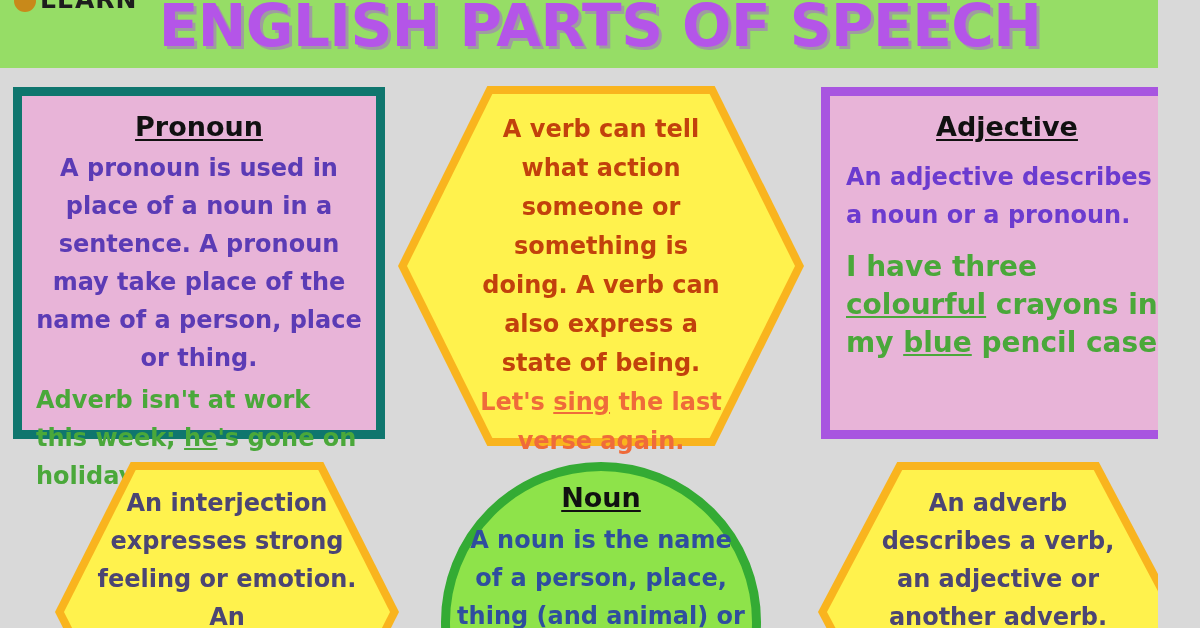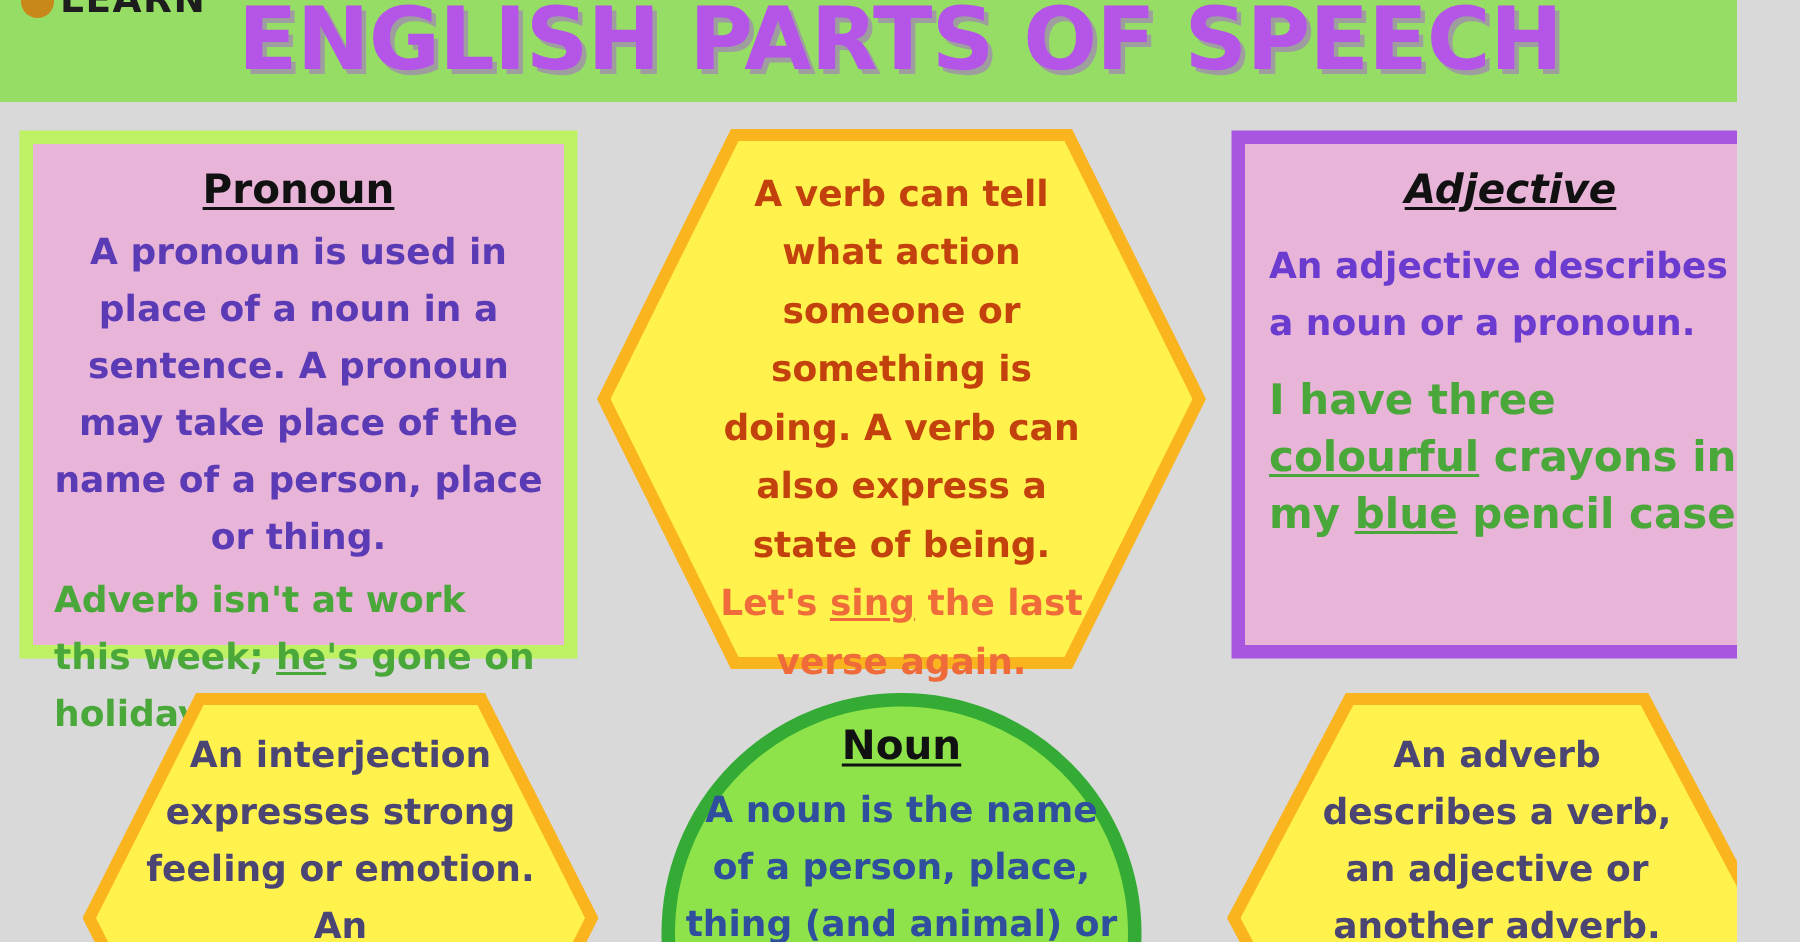--- a/index.html
+++ b/index.html
@@ -50,21 +50,21 @@
   .body-txt{
     font-family:"DejaVu Sans", sans-serif;
     font-weight:bold;
     text-align:center;
   }
   u{text-decoration:underline;text-underline-offset:2px;}
 
   
   .pronoun{
     position:absolute;left:13px;top:87px;width:372px;height:352px;
-    background:#bef264;
+    background:#0f766e;
     padding:9px;box-sizing:border-box;
   }
   .pronoun-inner{
     width:100%;height:100%;background:#e8b4d8;box-sizing:border-box;
     padding:10px 14px 0 14px;
   }
   .pronoun .title{font-size:27px;margin:5px 0 7px 0;}
   .pronoun .def{
     font-size:24px;line-height:38px;color:#5b3bb5;text-align:center;
   }
@@ -94,21 +94,21 @@
   
   .adjective{
     position:absolute;left:821px;top:87px;width:372px;height:352px;
     background:#a855e0;
     padding:9px;box-sizing:border-box;
   }
   .adjective-inner{
     width:100%;height:100%;background:#e8b4d8;box-sizing:border-box;
     padding:10px 16px 0 16px;
   }
-  .adjective .title{font-size:27px;margin:5px 0 16px 0;font-style:italic;}
+  .adjective .title{font-size:27px;margin:5px 0 16px 0;}
   .adjective .def{
     font-size:24px;line-height:38px;color:#6b3bcf;text-align:left;
   }
   .adjective .ex{
     font-size:28px;line-height:38px;color:#4aa83a;text-align:left;margin-top:14px;
   }
 
   
   .inter-wrap{position:absolute;left:55px;top:462px;width:344px;height:300px;}
   .inter-txt{

